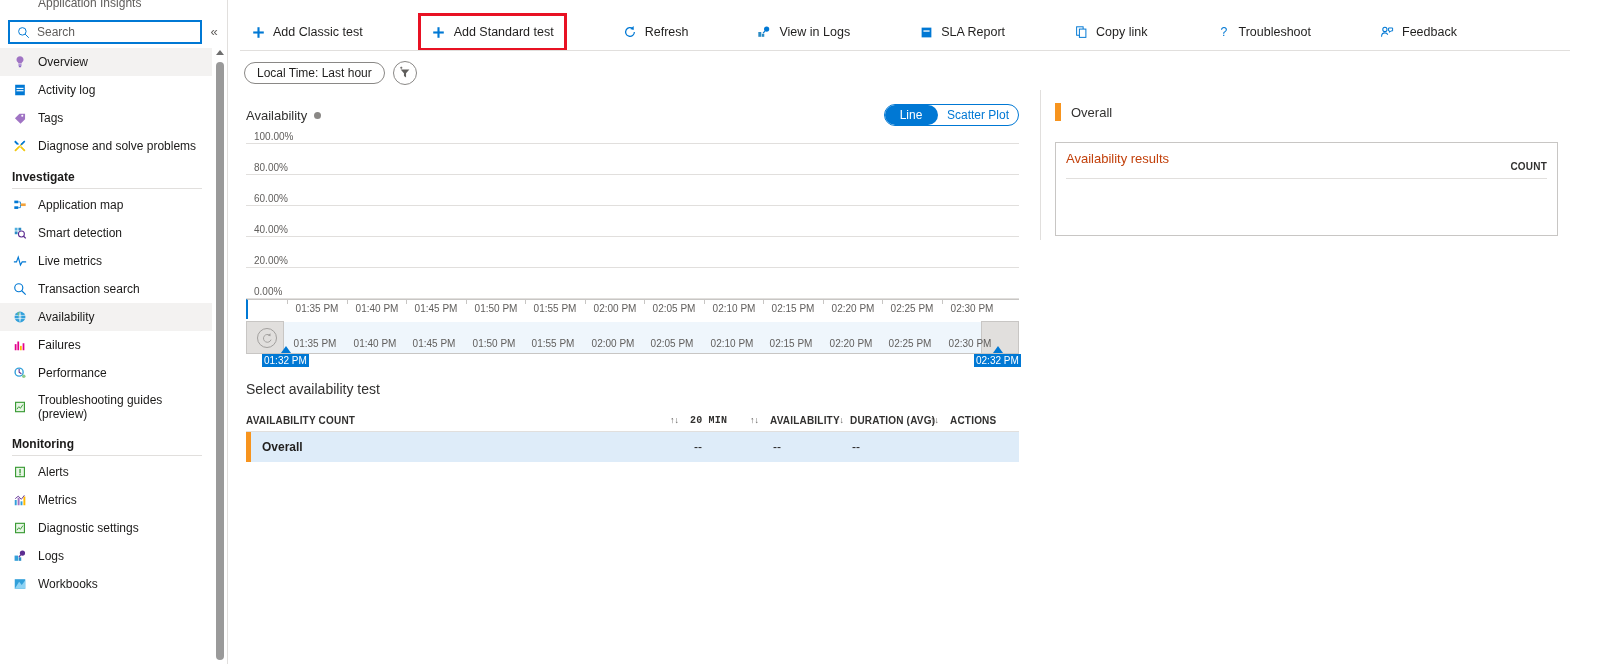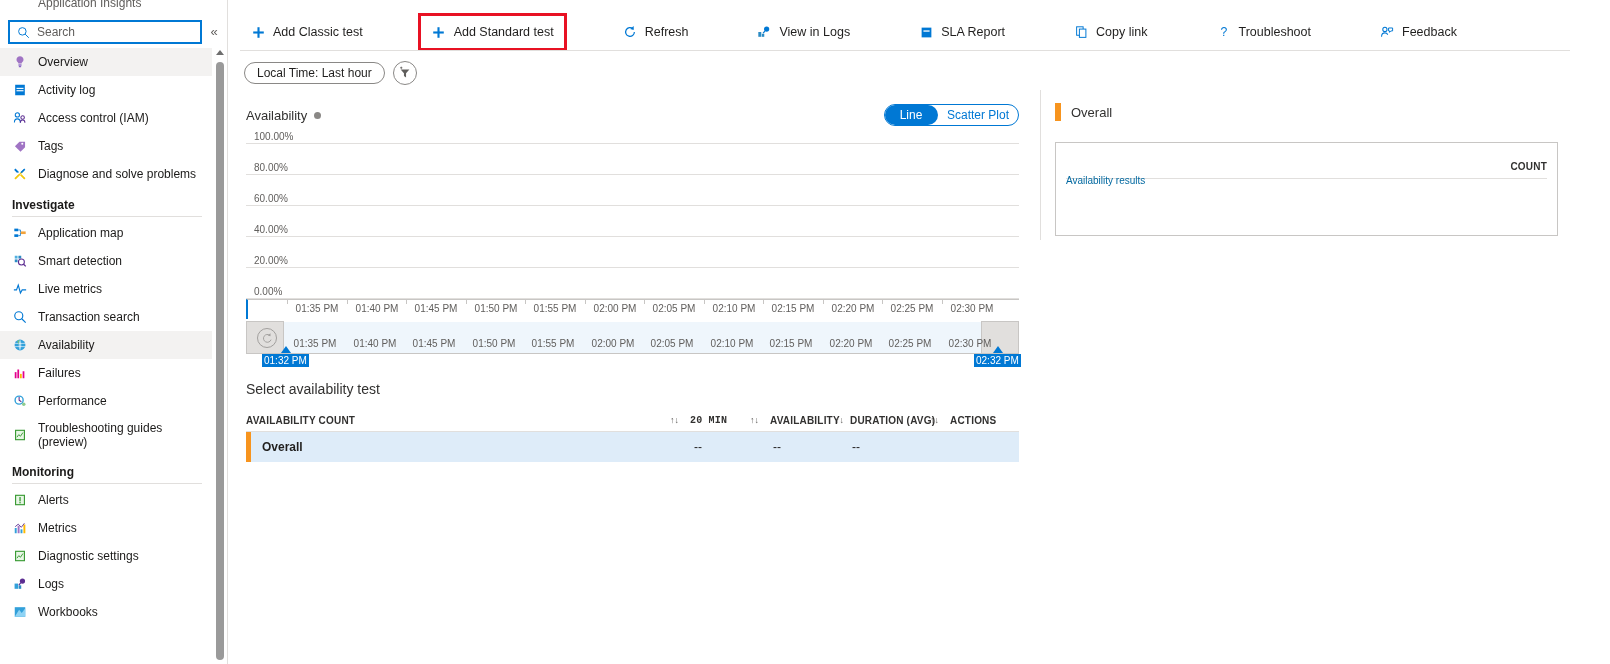--- a/index.html
+++ b/index.html
@@ -328,21 +328,21 @@
     width: 503px; height: 94px;
     border: 1px solid #c8c6c4; background: #fff;
   }
   #rp-card-head {
     position: relative; height: 30px;
     margin: 6px 10px 0 10px;
     border-bottom: 1px solid #e1dfdd;
   }
   #rp-card-title {
     position: absolute; left: 0; top: 2px;
-    font-size: 10px; color: #0369a1; margin-top: 24px;
+    font-size: 13px; color: #c2410c;
   }
   #rp-card-count {
     position: absolute; right: 0; top: 12px;
     font-size: 10px; font-weight: bold; color: #323130;
     letter-spacing: 0.2px;
   }
   .svgico { display: block; }
 </style>
 </head>
 <body>
@@ -380,31 +380,20 @@
         <span class="nav-ico">
           <svg class="svgico" width="14" height="14" viewBox="0 0 16 16">
             <rect x="2.5" y="2" width="11" height="12" fill="#0078d4"></rect>
             <rect x="4" y="5.5" width="8" height="1.3" fill="#fff"></rect>
             <rect x="4" y="8.2" width="8" height="1.3" fill="#fff"></rect>
           </svg>
         </span>
         <span class="nav-label">Activity log</span>
       </div>
 
-      <div class="nav-item">
-        <span class="nav-ico">
-          <svg class="svgico" width="14" height="14" viewBox="0 0 16 16">
-            <circle cx="5" cy="4.5" r="2.4" fill="none" stroke="#0078d4" stroke-width="1.2"></circle>
-            <path d="M1.6 13c0-2.4 1.6-4 3.4-4s3.4 1.6 3.4 4" fill="none" stroke="#0078d4" stroke-width="1.2"></path>
-            <circle cx="11" cy="7.5" r="2" fill="none" stroke="#5c2d91" stroke-width="1.2"></circle>
-            <path d="M8.4 13.4c0-1.9 1.2-3.1 2.6-3.1s2.6 1.2 2.6 3.1" fill="none" stroke="#5c2d91" stroke-width="1.2"></path>
-          </svg>
-        </span>
-        <span class="nav-label">Access control (IAM)</span>
-      </div>
 
       <div class="nav-item">
         <span class="nav-ico">
           <svg class="svgico" width="14" height="14" viewBox="0 0 16 16">
             <path d="M2.2 8.3l5.2-5.2 6.4 0 0 6.4-5.2 5.2z" fill="#a074c4"></path>
             <circle cx="10.6" cy="5.4" r="1.2" fill="#fff"></circle>
           </svg>
         </span>
         <span class="nav-label">Tags</span>
       </div>

